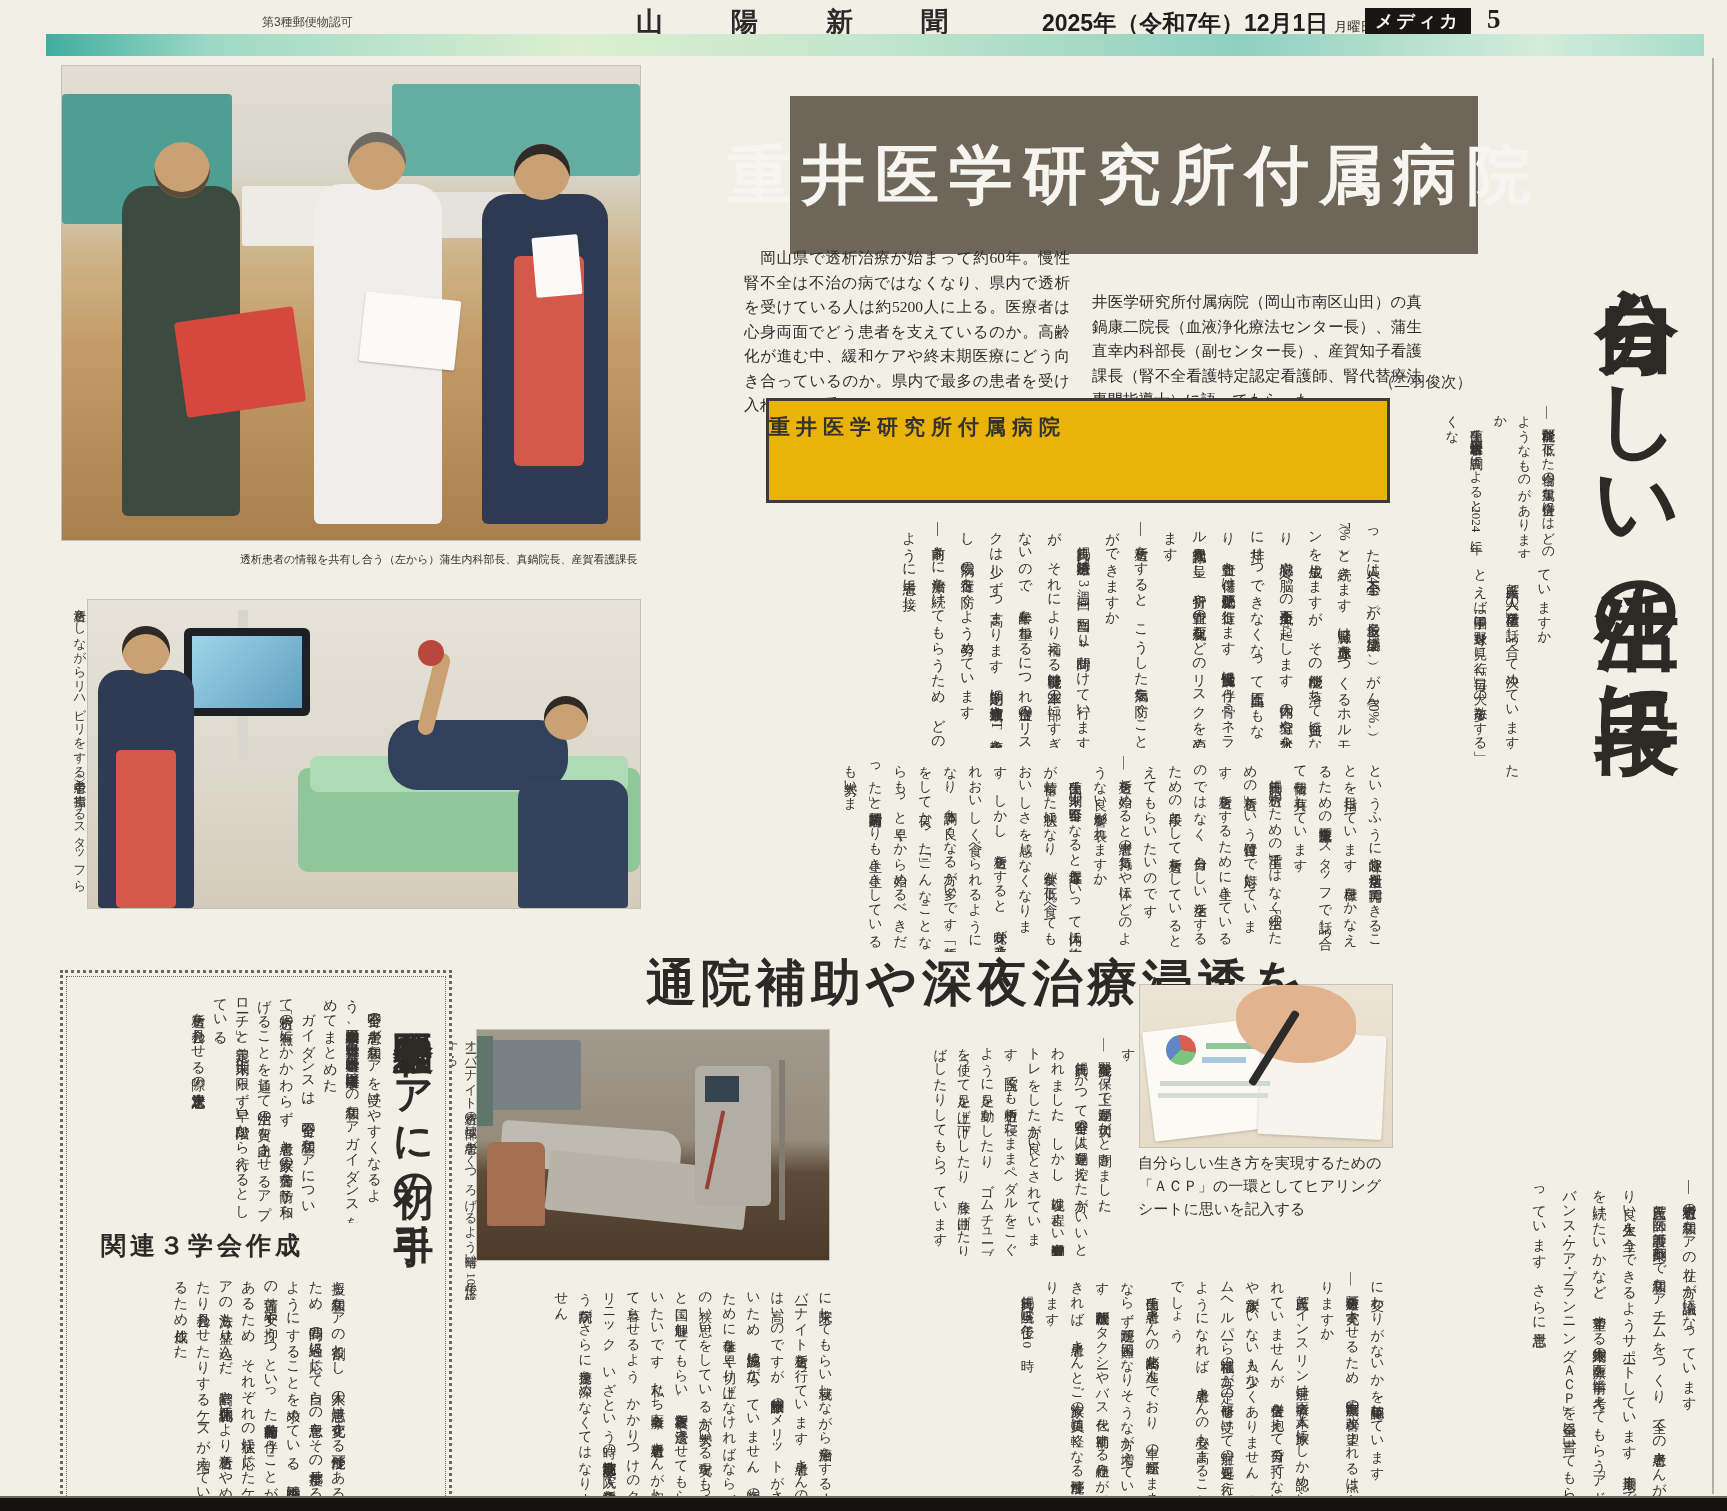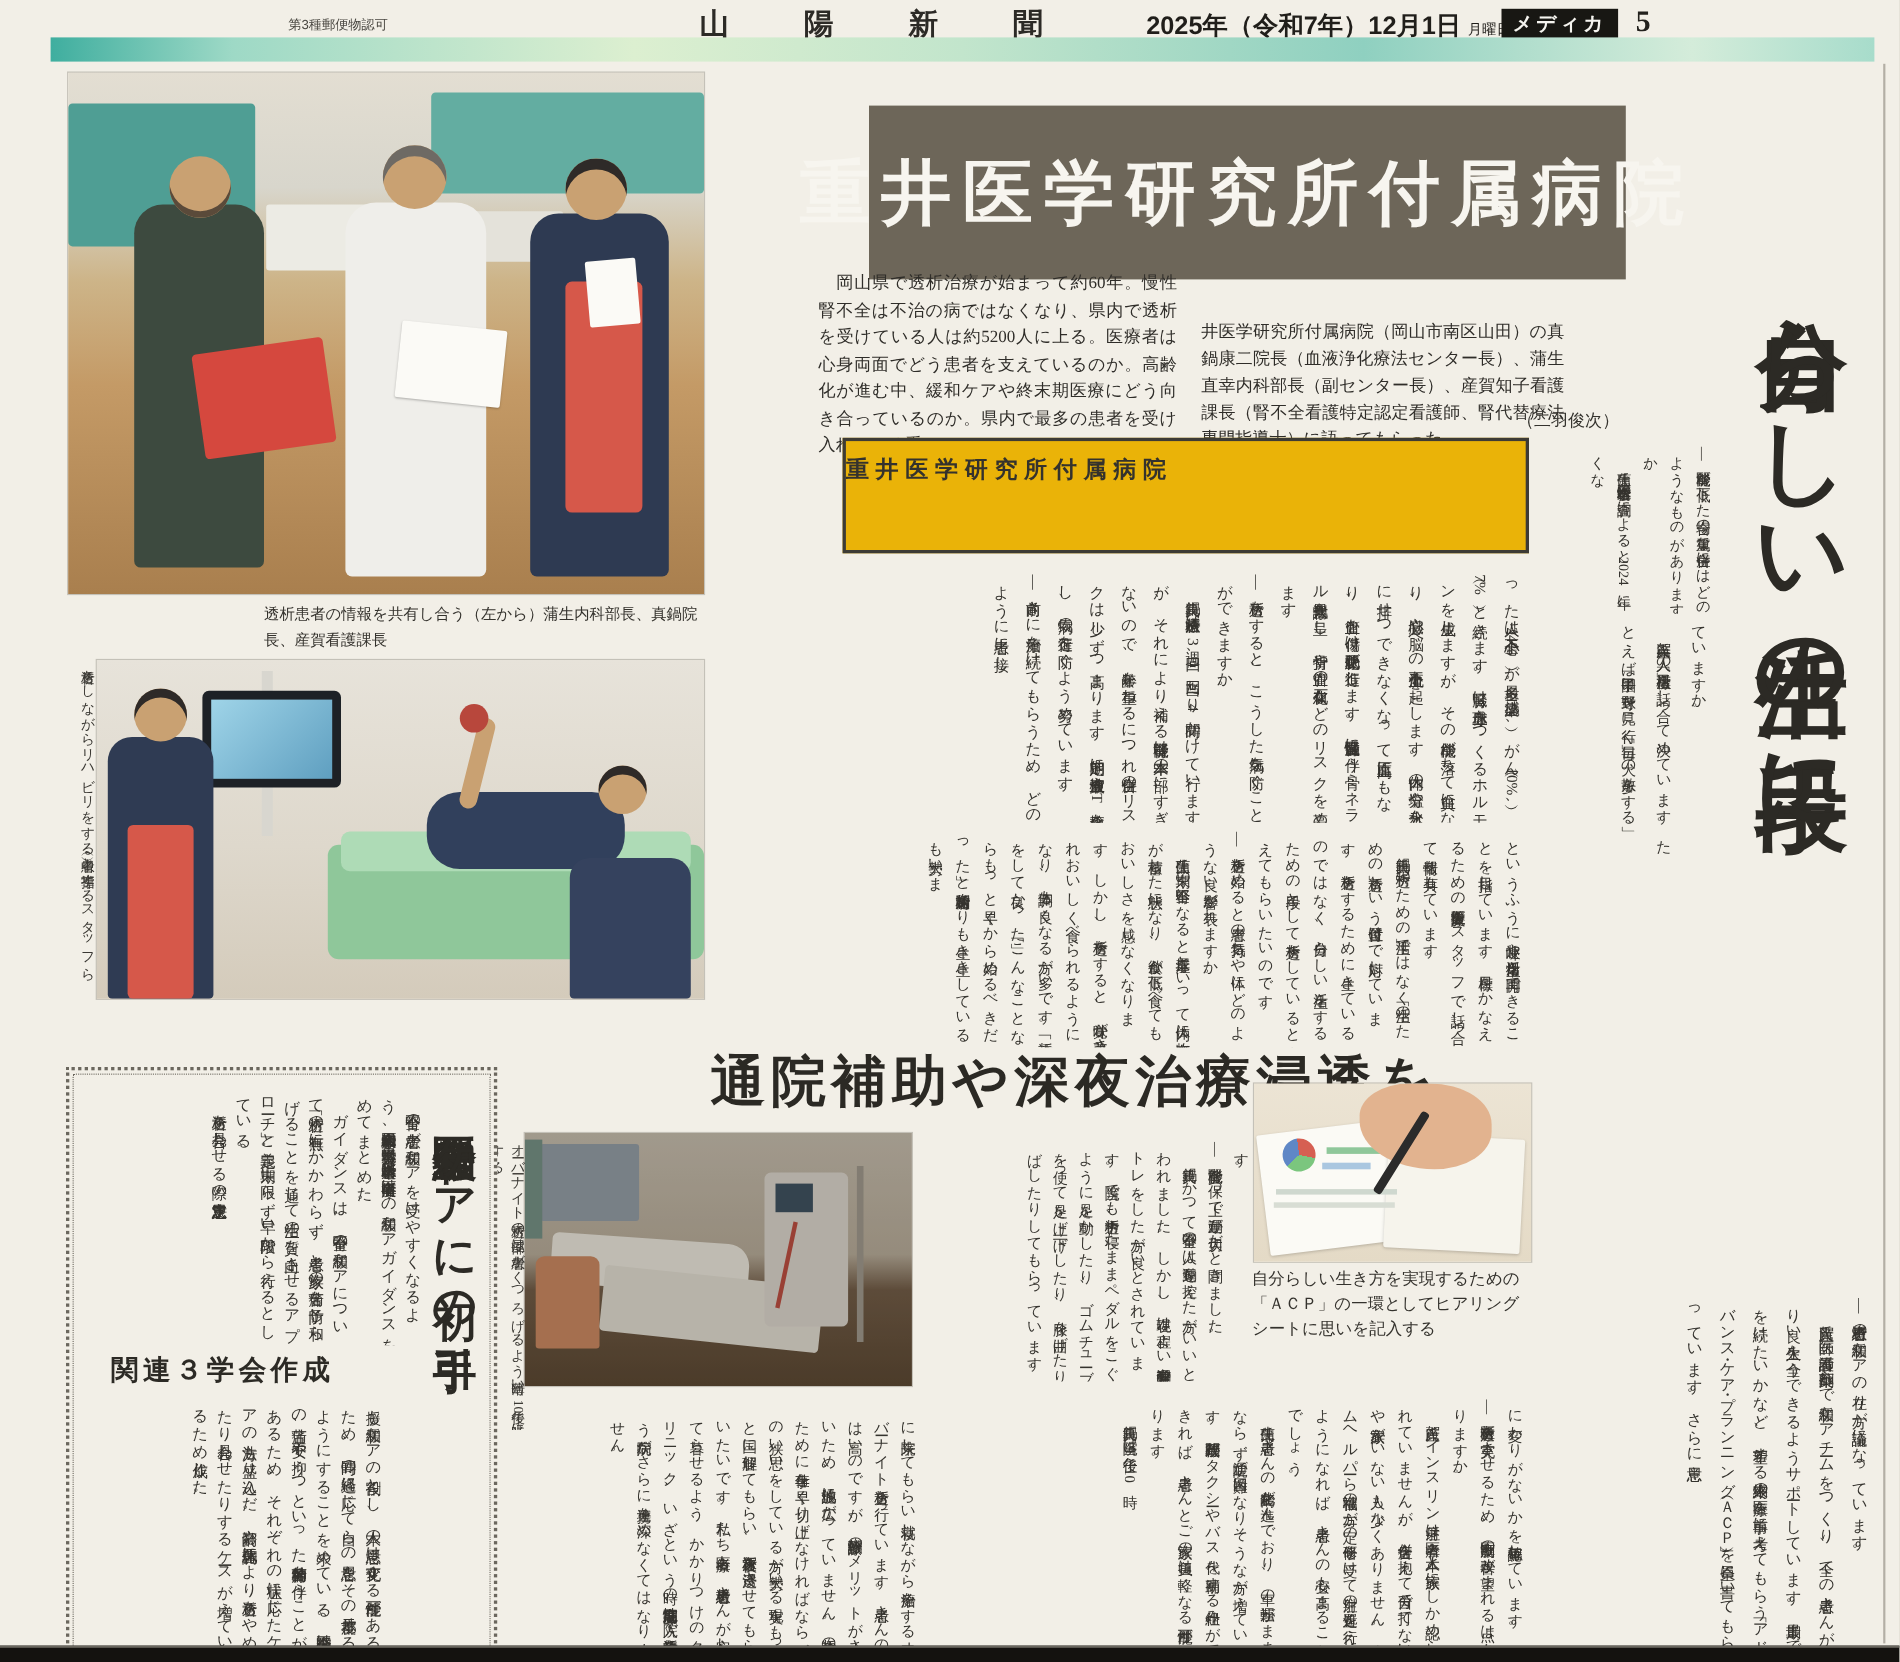--- a/index.html
+++ b/index.html
@@ -30,21 +30,21 @@
   .lede{font-size:15.5px;line-height:24.5px;text-align:justify;color:#2f2d29;}
   .credit{font-size:15.5px;text-align:right;}
   
   .name-box{border:3px solid #3d3b35;background:#eab308;text-align:left;}
   .nb1{font-size:21px;font-weight:bold;letter-spacing:6px;margin-top:12px;}
   .nb2{font-size:24px;font-weight:bold;letter-spacing:2px;margin-top:8px;white-space:nowrap;}
   
   .vtext{writing-mode:vertical-rl;text-orientation:mixed;color:#35332e;text-align:left;overflow:hidden;}
   .vtext p{margin:0;padding:0;}
   .vcap{writing-mode:vertical-rl;text-orientation:mixed;color:#3a3833;overflow:hidden;}
-  .hcap{font-size:14px;line-height:23px;color:#34322d;}
+  .hcap{font-size:11px;line-height:23px;color:#34322d;}
   
   .dotbox{border:3px dotted #6b675e;outline:1px dotted #6b675e;outline-offset:-7px;background:#f2efe7;}
   .side-art-hl{writing-mode:vertical-rl;font-size:40px;font-weight:bold;color:#2c2a25;letter-spacing:1px;}
   .subhead{font-size:25px;font-weight:bold;letter-spacing:4px;color:#2c2a25;white-space:nowrap;}
   .bottom-bar{background:#14120f;border-top:2px solid #6a675f;}
   .edge-line{background:#b3afa5;}
   .ph{overflow:hidden;box-shadow:0 0 0 1px rgba(60,55,45,.25);}
 </style>
 </head>
 <body>

